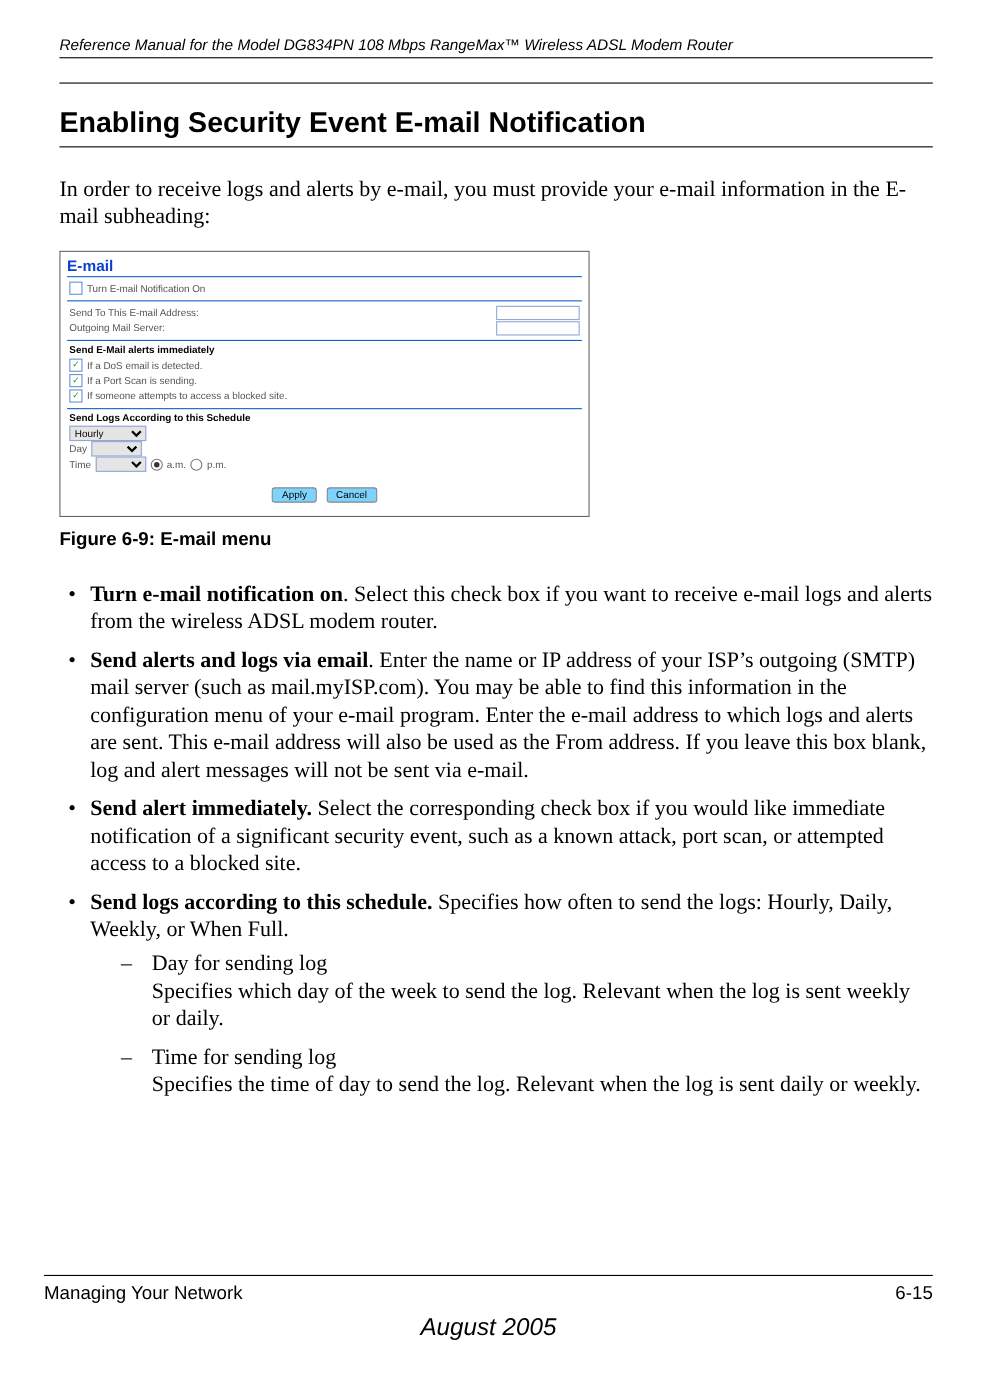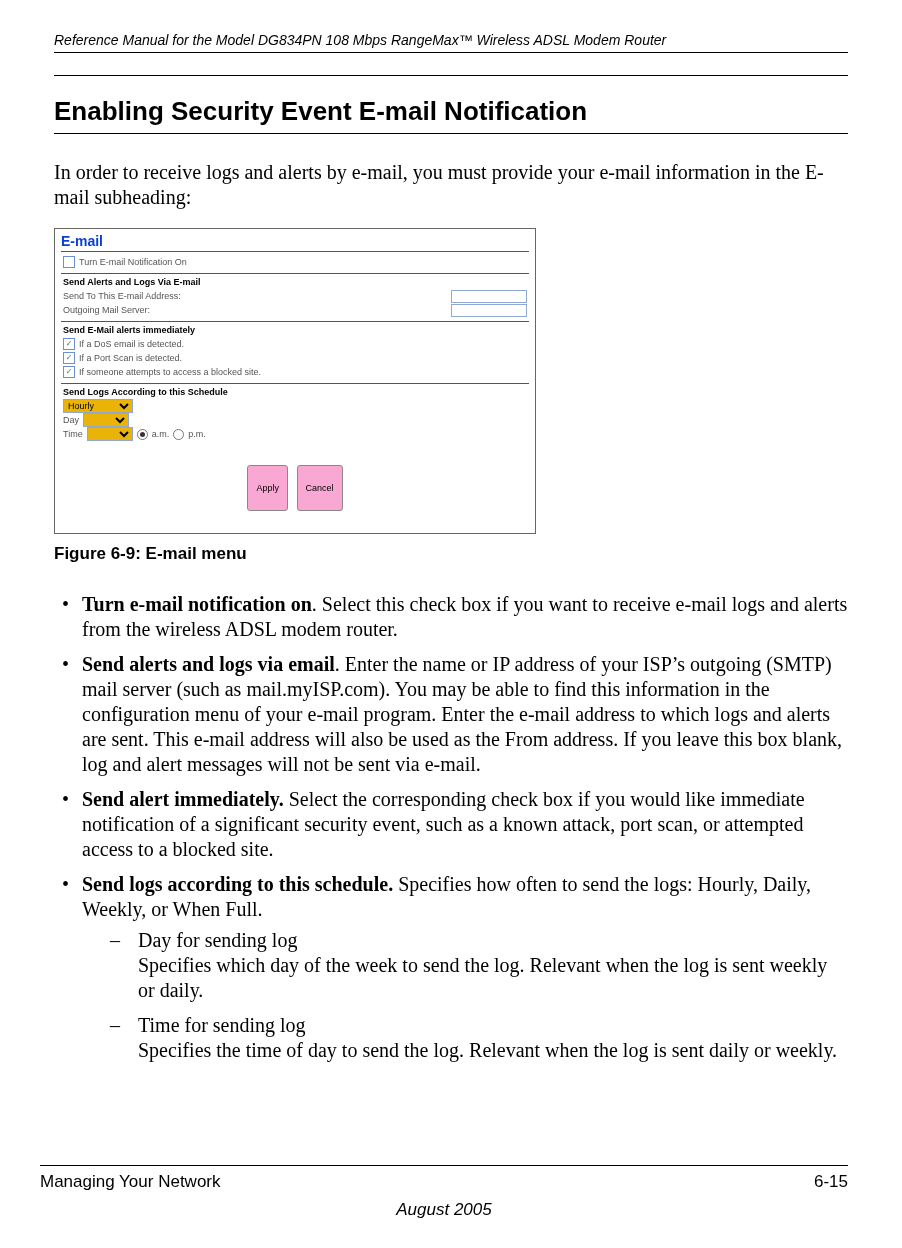--- a/index.html
+++ b/index.html
@@ -64,31 +64,31 @@
   .shot .row.spread { justify-content: space-between; }
   .shot .cb {
     width: 10px; height: 10px; border: 1px solid #6a8fd4; background:#fff;
     display: inline-flex; align-items:center; justify-content:center;
     font-size: 8px; color:#2a8a2a; line-height:1;
   }
   .shot input.tiny {
     border: 1px solid #8fa8d6; height: 11px; width: 70px; font-size:9px; padding:0 2px;
   }
   .shot select.tiny {
-    border: 1px solid #8fa8d6; height: 14px; width: 70px; font-size:9px; background:#eab308; padding:0;
+    border: 1px solid #8fa8d6; height: 14px; width: 70px; font-size:9px; background:#e5e5e5; padding:0;
   }
   .shot select.tinys { width: 46px; }
   .shot .radio {
     width:9px;height:9px;border:1px solid #777;border-radius:50%;display:inline-block;vertical-align:middle;
     position:relative;
   }
   .shot .radio.on::after{content:"";position:absolute;inset:2px;background:#333;border-radius:50%;}
   .shot .btnbar { text-align:center; padding:4px 0 6px 0;}
   .shot button.tiny {
-    font-size:9px;border:1px solid #888;border-radius:3px;background:#f9a8d4;padding:17px 8px;margin:16px 3px;
+    font-size:9px;border:1px solid #888;border-radius:3px;background:#7dd3fc;padding:1px 8px;margin:6px 3px;
   }
 
   .fig-caption {
     font-family: Arial, Helvetica, sans-serif;
     font-weight: bold;
     font-size: 17px;
     margin: 6px 0 28px 0;
   }
 
   ul.bullets { list-style: none; padding: 0; margin: 0 0 0 0; }
@@ -120,21 +120,21 @@
     position: absolute;
     left: 40px; right: 54px; bottom: 28px;
   }
   .footer .line { border:none;border-top:1.5px solid #000;margin:0 0 6px 0;}
   .footer .row1 {
     display:flex; justify-content:space-between;
     font-family: Arial, Helvetica, sans-serif; font-size:17px;
   }
   .footer .row2 {
     text-align:center; font-style:italic;
-    font-family: Arial, Helvetica, sans-serif; font-size:17px;
+    font-family: Arial, Helvetica, sans-serif; font-size:22px;
     margin-top: 8px;
   }
 </style>
 </head>
 <body>
 
 <div class="running-header">Reference Manual for the Model DG834PN 108 Mbps RangeMax™ Wireless ADSL Modem Router</div>
 <hr class="hr-thin">
 
 <hr class="hr-thin hr-spaced-top">
@@ -149,41 +149,40 @@
 
   <div class="sect">
     <div class="row">
       <span class="cb"></span>
       <span>Turn E-mail Notification On</span>
     </div>
   </div>
   <div class="blue-rule"></div>
 
   <div class="sect">
-    <div class="sect-title">Send Alerts and Logs Via E-mail</div>
     <div class="row spread">
       <span>Send To This E-mail Address:</span>
       <input class="tiny" value="" style="">
     </div>
     <div class="row spread">
       <span>Outgoing Mail Server:</span>
       <input class="tiny" value="" style="">
     </div>
   </div>
   <div class="blue-rule"></div>
 
   <div class="sect">
     <div class="sect-title">Send E-Mail alerts immediately</div>
     <div class="row">
         <span class="cb">✓</span>
         <span>If a DoS email is detected.</span>
       </div>
     <div class="row">
         <span class="cb">✓</span>
-        <span>If a Port Scan is detected.</span>
+        <span>If a Port Scan is sending.</span>
       </div>
     <div class="row">
         <span class="cb">✓</span>
         <span>If someone attempts to access a blocked site.</span>
       </div>
   </div>
   <div class="blue-rule"></div>
 
   <div class="sect">
     <div class="sect-title">Send Logs According to this Schedule</div>

